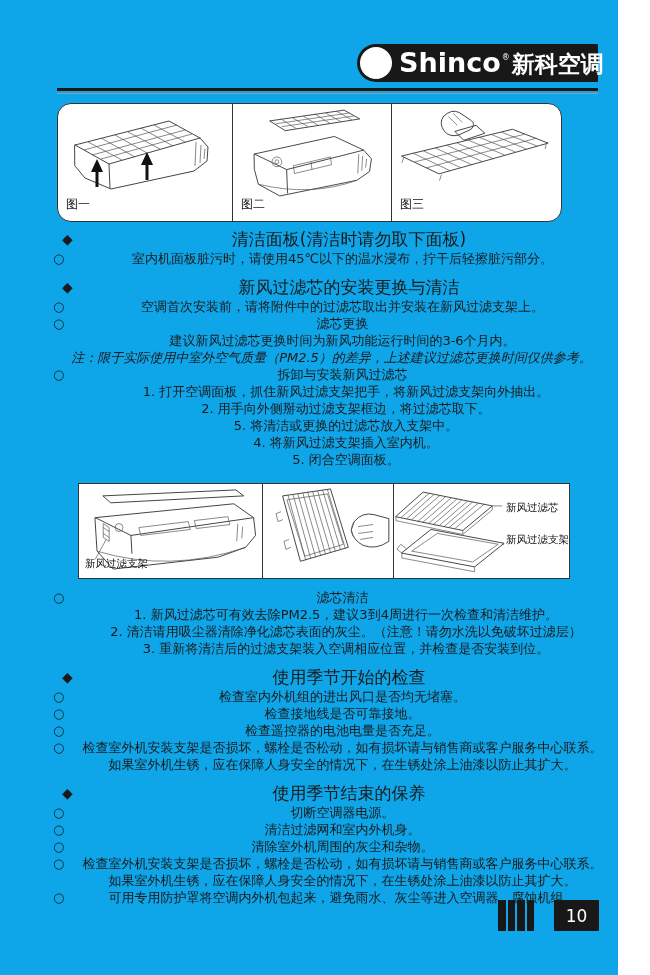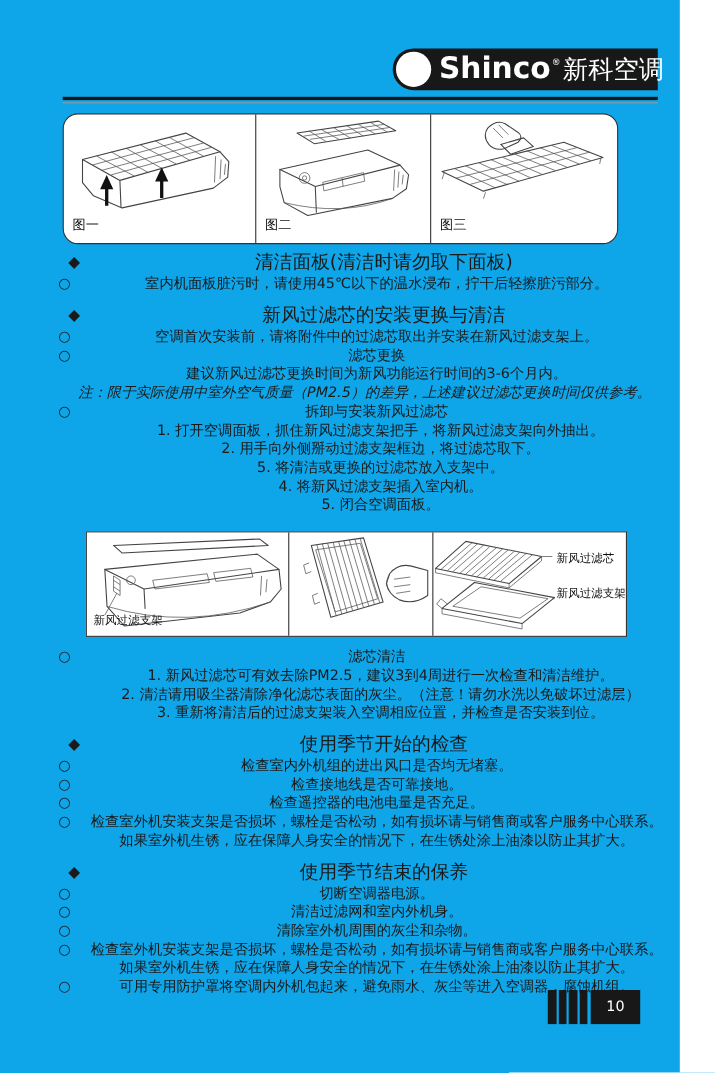--- a/index.html
+++ b/index.html
@@ -5,21 +5,21 @@
   html,body{margin:0;padding:0;background:#ffffff;}
   .page{position:relative;width:618px;height:975px;background:#0ea5e9;overflow:hidden;
         font-family:"DejaVu Sans",sans-serif;color:#1a1a1a;}
   
   .banner{position:absolute;left:357px;top:44px;width:241px;height:38px;background:#181818;
           border-radius:19px 0 0 19px;display:flex;align-items:center;}
   .banner .cut{position:absolute;left:3px;top:3px;width:32px;height:32px;border-radius:50%;background:#ffffff;}
   .banner .txt{position:relative;margin-left:42px;white-space:nowrap;color:#ffffff;display:flex;align-items:baseline;}
   .brand-en{font-size:27px;font-weight:bold;letter-spacing:0px;}
   .reg{font-size:8px;margin-left:1px;position:relative;top:-12px;}
-  .brand-cn{font-size:23px;font-weight:normal;margin-left:2px;}
+  .brand-cn{font-size:23px;font-weight:bold;margin-left:2px;}
   .rule-thick{position:absolute;left:57px;top:88px;width:541px;height:3px;background:#181818;}
   .rule-thin{position:absolute;left:57px;top:93px;width:541px;height:1px;background:#9a9a9a;}
   
   .figbox{position:absolute;border:1.5px solid #333;display:flex;background:#fff;box-sizing:border-box;}
   .figcell{position:relative;height:100%;box-sizing:border-box;}
   .figcell.div{border-right:1px solid #333;}
   .figcap{position:absolute;left:8px;bottom:8px;font-size:12px;color:#111;}
   .figlabel{position:absolute;font-size:10.5px;color:#111;white-space:nowrap;}
   svg{display:block;}
   .sk{stroke:#444;fill:none;stroke-width:1;stroke-linejoin:round;stroke-linecap:round;}
@@ -33,22 +33,22 @@
   .ln.h{font-size:17px;line-height:22px;}
   .ln.h.mt{margin-top:9px;}
   .ln.h .mk{width:14px;margin-left:12px;margin-right:12px;font-size:14px;line-height:22px;}
   .ln.b .mk{width:15px;margin-left:3px;margin-right:7px;font-size:13px;}
   .ln.s{padding-left:32px;}
   .ln.i{padding-left:25px;}
   .ln.n{padding-left:3px;font-style:italic;}
   
   .pagenum{position:absolute;left:498px;top:900px;height:31px;display:flex;}
   .pagenum .bar{width:7.5px;height:31px;background:#181818;margin-right:2px;}
-  .pagenum .numbox{width:45px;height:31px;background:#181818;color:#fff;font-size:13px;
-                   display:flex;align-items:center;justify-content:center;margin-left:1px;}
+  .pagenum .numbox{width:45px;height:31px;background:#181818;color:#fff;font-size:17px;
+                   display:flex;align-items:center;justify-content:center;margin-left:18px;}
 </style>
 </head>
 <body>
 
 <div class="page">
 
   <div class="banner">
     <div class="cut"></div>
     <div class="txt">
       <span class="brand-en">Shinco</span>

